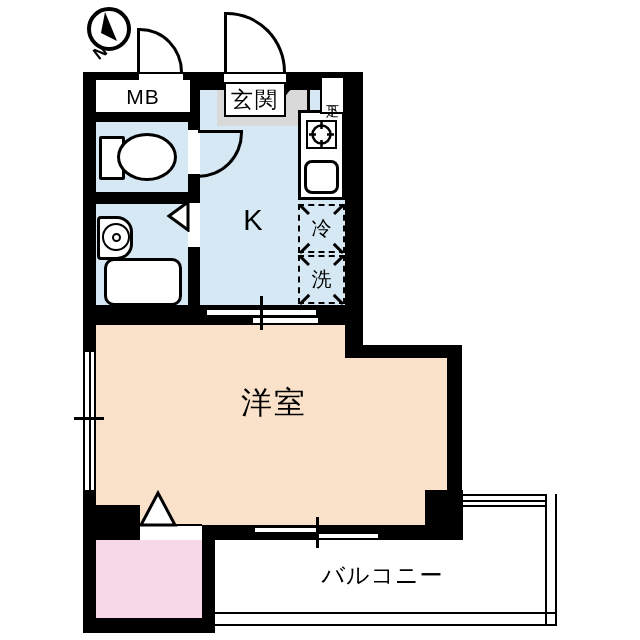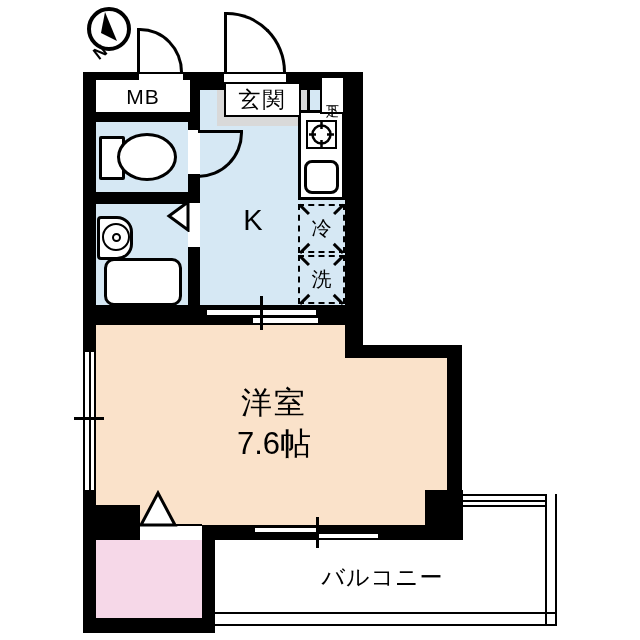--- a/index.html
+++ b/index.html
@@ -132,31 +132,30 @@
   <div class="dashedbox" style="left:298px;top:255px;width:47px;height:49px;">
     <span>洗</span>
     <i class="corner c-tl"></i>
       <i class="corner c-tr"></i>
       <i class="corner c-bl"></i>
       <i class="corner c-br"></i>
   </div>
 
   <div class="lbl" style="left:96px;top:80px;width:94px;height:32px;font-size:21px;letter-spacing:1px;text-align:center;">MB</div>
 
-  <div class="lbl" style="left:224px;top:82px;width:77px;height:35px;background:#fff;border:2.5px solid #000;box-sizing:border-box;font-size:22px;letter-spacing:2px;">玄関</div>
+  <div class="lbl" style="left:224px;top:82px;width:62px;height:35px;background:#fff;border:2.5px solid #000;box-sizing:border-box;font-size:22px;letter-spacing:2px;">玄関</div>
 
   <div class="lbl" style="left:320px;top:76px;width:25px;height:38px;background:#fff;border:2px solid #000;box-sizing:border-box;font-size:13px;writing-mode:vertical-rl;">下足</div>
 
   <div class="lbl" style="left:228px;top:202px;width:50px;height:36px;font-size:29px;">K</div>
 
   <div class="lbl" style="left:199px;top:384px;width:150px;height:40px;font-size:31px;letter-spacing:2px;font-family:Liberation Mono, monospace;">洋室</div>
-  <div class="lbl" style="left:199px;top:424px;width:150px;height:38px;font-size:31px;">7.6帖</div>
 
 
-  <div class="lbl" style="left:305px;top:562px;width:155px;height:30px;font-size:23px;letter-spacing:1px;">バルコニー</div>
+  <div class="lbl" style="left:305px;top:562px;width:155px;height:30px;font-size:23px;letter-spacing:1px;font-family:Liberation Mono, monospace;">バルコニー</div>
 
   <div class="abs" style="left:87px;top:7px;width:44px;height:44px;">
     <div style="position:absolute;left:0;top:0;width:44px;height:44px;border:4px solid #000;border-radius:50%;box-sizing:border-box;"></div>
     <svg style="position:absolute;left:6px;top:4px;" width="32" height="36" viewBox="0 0 32 36">
       <polygon points="12,1 24,30 8,22" fill="#000"></polygon>
     </svg>
   </div>
   <div class="lbl" style="left:90px;top:42px;width:20px;height:20px;font-size:17px;font-weight:600;transform:rotate(-38deg);">N</div>
 
 </div>

